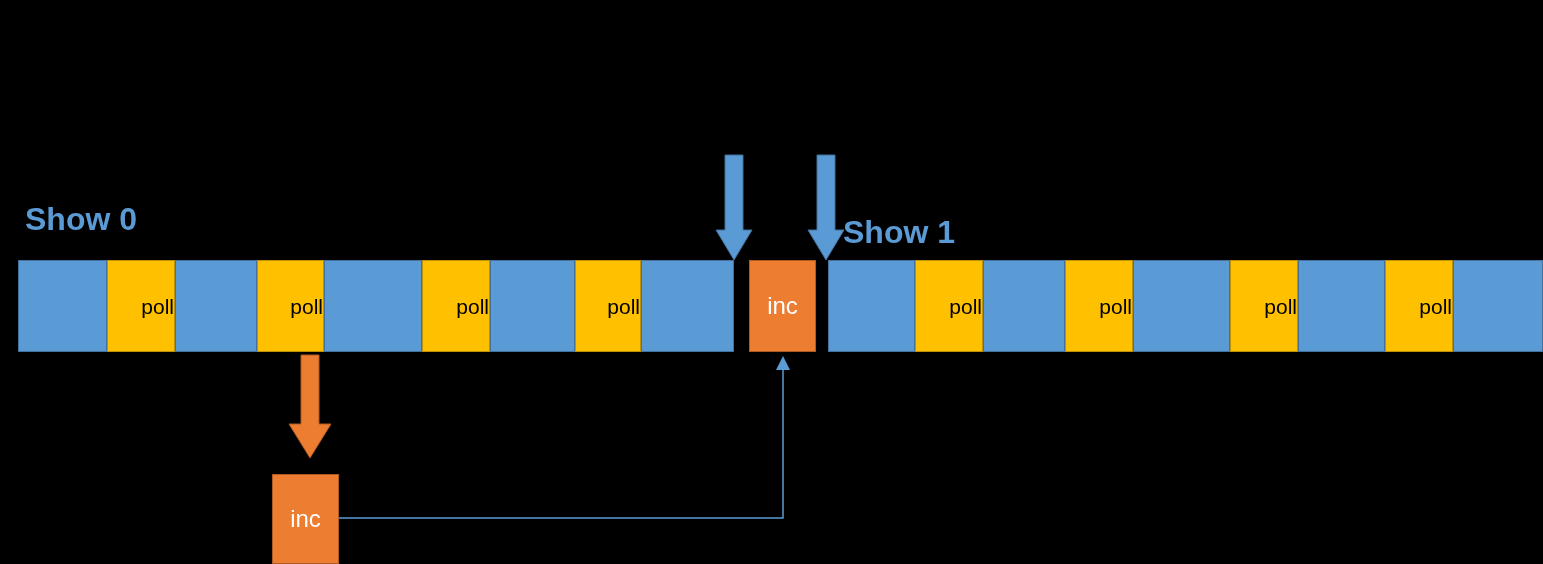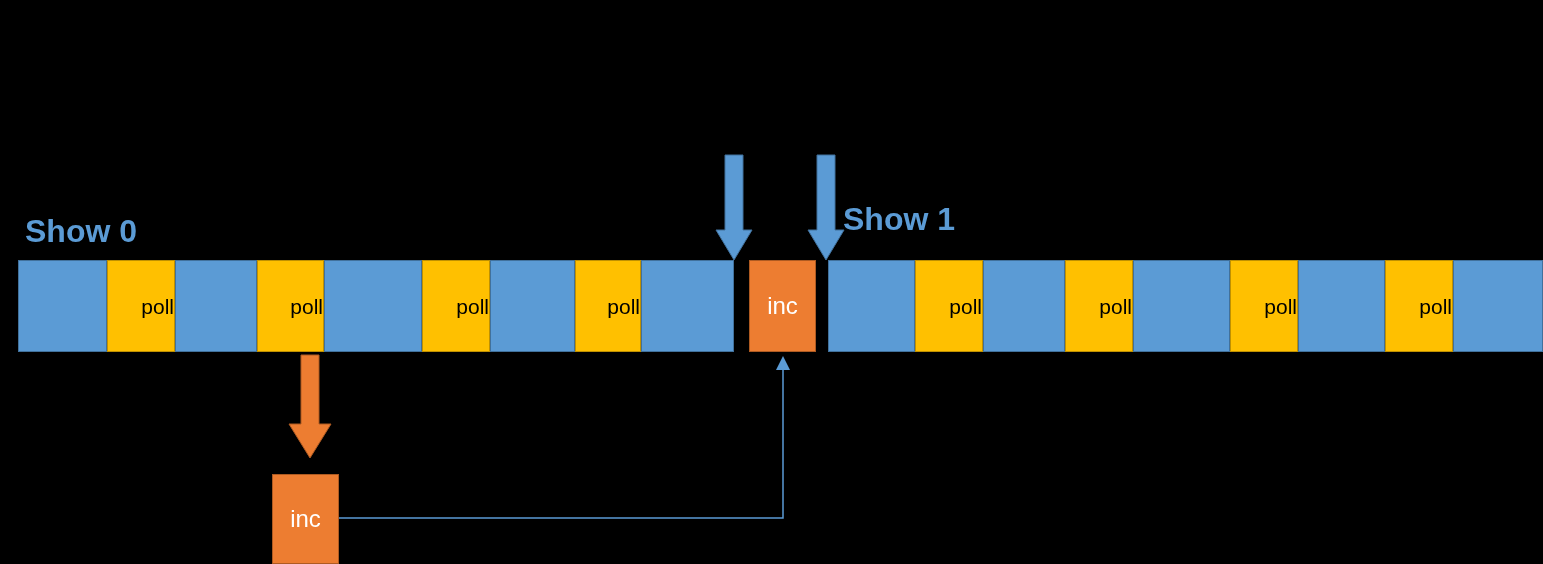--- a/index.html
+++ b/index.html
@@ -64,23 +64,23 @@
     width: 1543px;
     height: 564px;
     pointer-events: none;
   }
 </style>
 </head>
 <body>
 
 <div id="canvas" style="width: 1543px; height: 564px; background: rgb(0, 0, 0);">
 
-  <div class="show-label" id="show0-label" style="left: 25px; top: 215px; text-align: right;">Show 0</div>
+  <div class="show-label" id="show0-label" style="left: 25px; top: 203px; text-align: right;">Show 0</div>
 
-  <div class="show-label" id="show1-label" style="left: 843px; top: 203px;">Show 1</div>
+  <div class="show-label" id="show1-label" style="left: 843px; top: 216px;">Show 1</div>
 
   <div id="timeline-show0">
       <div class="seg seg-blue" style="left: 18px; top: 260px; width: 89px; height: 92px;"></div>
       <div class="seg seg-yellow" style="left: 107px; top: 260px; width: 68px; height: 92px;">
         <span class="seg-label">poll</span>
       </div>
       <div class="seg seg-blue" style="left: 175px; top: 260px; width: 82px; height: 92px;"></div>
       <div class="seg seg-yellow" style="left: 257px; top: 260px; width: 67px; height: 92px;">
         <span class="seg-label">poll</span>
       </div>

